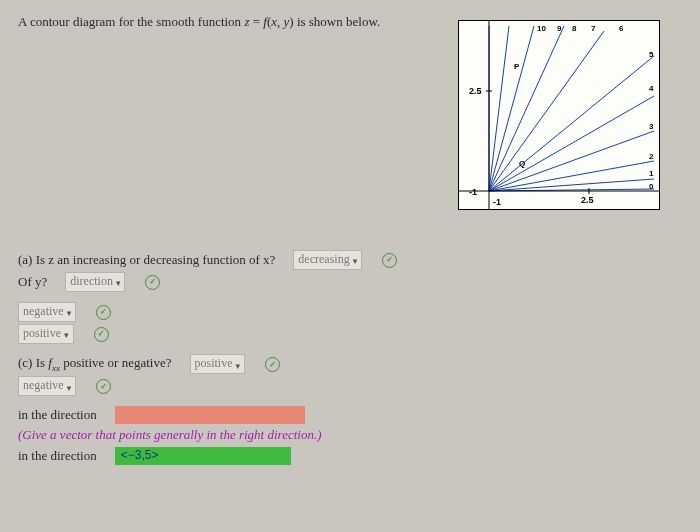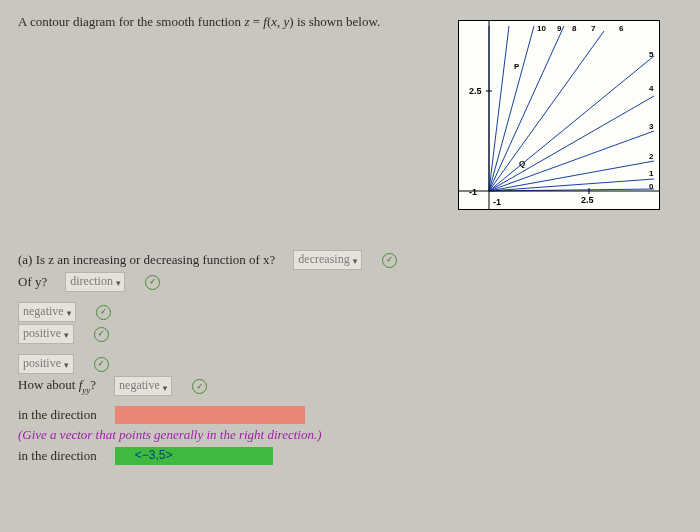--- a/index.html
+++ b/index.html
@@ -78,25 +78,25 @@
   .red-block {
     display:inline-block;
     width: 190px;
     height: 18px;
     background: #e88774;
     vertical-align: middle;
   }
   .green-block {
     display:inline-flex;
     align-items:center;
-    width: 158px;
+    width: 176px;
     height: 18px;
     background: #3fba3f;
     color: #004080;
-    padding-left: 20px;
+    padding-left: 6px;
     font-family: Arial, sans-serif;
     font-size: 12px;
     vertical-align: middle;
     box-sizing:border-box;
   }
   .math-i { font-style: italic; }
   .sub { font-size: 9px; vertical-align: sub; font-style: italic; }
   svg.contour-svg { display:block; }
   .axis-num {
     font-family: Arial, sans-serif;
@@ -197,30 +197,30 @@
         <span class="inline-input">
           <span>positive</span>
           <span class="chev">▾</span>
         </span>
         <span class="check-circle">✓</span>
       </div>
     </div>
 
     <div class="q-block">
       <div class="q-line">
+        <span>
+          <span>(c) Is </span><span class="math-i">f</span><span class="sub">xx</span><span> positive or negative?</span>
+        </span>
         <span class="inline-input">
           <span>positive</span>
           <span class="chev">▾</span>
         </span>
         <span class="check-circle">✓</span>
       </div>
       <div class="q-line">
-        <span>
-          <span>How about </span><span class="math-i">f</span><span class="sub">yy</span><span>?</span>
-        </span>
         <span class="inline-input">
           <span>negative</span>
           <span class="chev">▾</span>
         </span>
         <span class="check-circle">✓</span>
       </div>
     </div>
 
     <div class="q-block">
       <div class="q-line">

